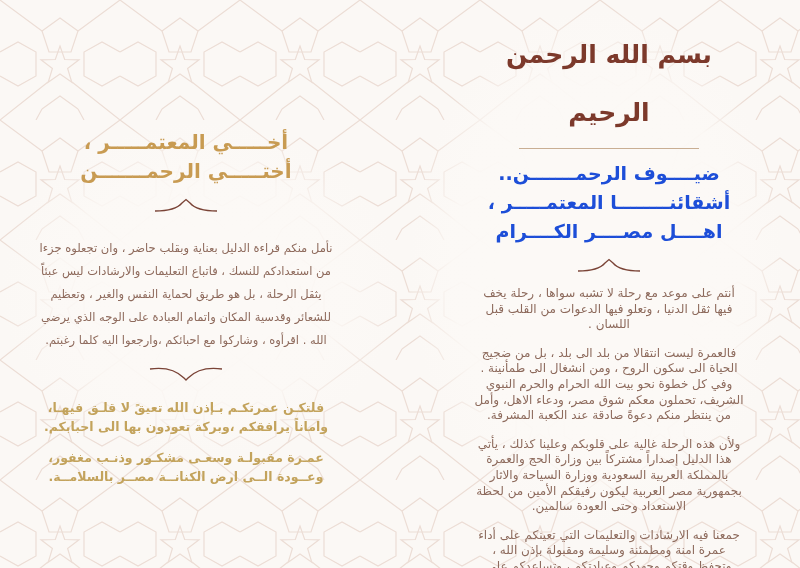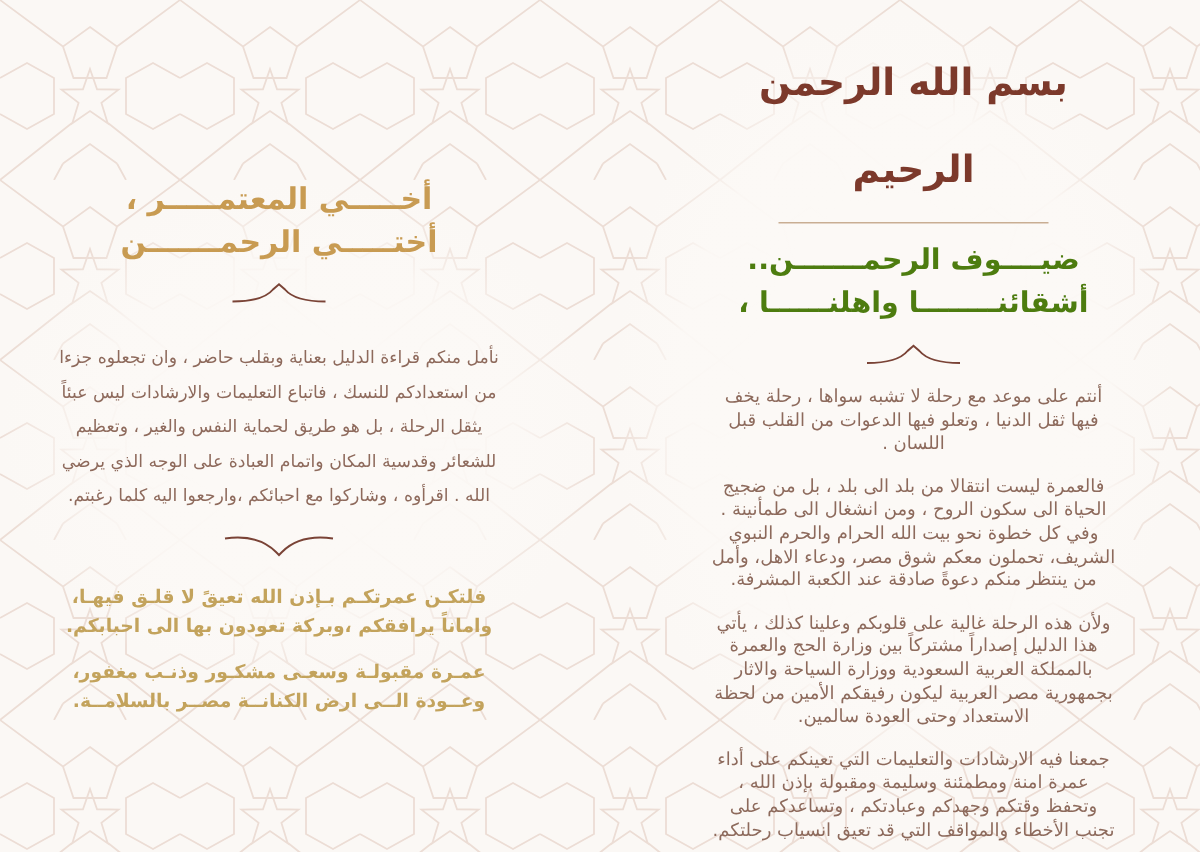--- a/index.html
+++ b/index.html
@@ -21,20 +21,21 @@
   .spread{position:absolute;inset:0;z-index:2;display:flex;}
   .page{width:400px;height:496px;box-sizing:border-box;}
 
   
   .page-left .content{
     padding:118px 64px 0 36px;text-align:center;direction:rtl;
   }
   .heading-gold{
     color:#c89b52;font-weight:bold;font-size:20px;line-height:29px;
     letter-spacing:0;
+    margin-top:10px;
   }
   .intro-par{
     margin-top:24px;color:#8e6a5c;font-size:11.5px;line-height:23px;
   }
   .gold-par{
     color:#c3a35c;font-weight:bold;font-size:12.5px;line-height:19px;
   }
   .gold-par.first{margin-top:16px;}
   .gold-par.second{margin-top:12px;}
 
@@ -42,21 +43,21 @@
   .page-right .content{
     padding:26px 56px 0 74px;text-align:center;direction:rtl;
   }
   .bismillah{
     color:#7c392b;font-weight:bold;font-size:25px;line-height:58px;
   }
   .divider-line{
     width:180px;height:1px;background:#c9ae93;margin:6px auto 10px auto;
   }
   .heading-bronze{
-    color:#4d7c0f;font-weight:bold;font-size:19px;line-height:29px;
+    color:#1d4ed8;font-weight:bold;font-size:19px;line-height:29px;
   }
   .body-par{
     color:#8d6a5c;font-size:12px;line-height:15.6px;margin-top:13px;
   }
   .ornament{display:block;margin:10px auto 0 auto;}
   .ornament.crest{margin-top:12px;margin-bottom:2px;}
   .ornament.book-left{margin-top:10px;}
 </style>
 </head>
 <body>
@@ -104,21 +105,22 @@
       <p class="gold-par second">عمـرة مقبولـة وسعـى مشكـور وذنـب مغفور، وعــودة الــى ارض الكنانــة مصــر بالسلامــة.</p>
     </div>
   </div>
 
   <div class="page page-right">
     <div class="content">
       <div class="bismillah">بسم الله الرحمن الرحيم</div>
       <div class="divider-line"></div>
       <div class="heading-bronze">
         <div>ضيــــوف الرحمـــــــن..</div>
-        <div>أشقائنــــــــا واهلنــــــا ،</div>
+        <div>أشقائنــــــــا المعتمـــــر ،</div>
+        <div>اهــــل مصــــر الكــــرام</div>
       </div>
       <svg class="ornament crest" width="64" height="15" viewBox="0 0 64 15" xmlns="http://www.w3.org/2000/svg">
         <path d="M1,13 C14,13 23,11 28,5 L32,1.5 L36,5 C41,11 50,13 63,13" fill="none" stroke="#7a4336" stroke-width="1.3"></path>
       </svg>
       <p class="body-par">أنتم على موعد مع رحلة لا تشبه سواها ، رحلة يخف فيها ثقل الدنيا ، وتعلو فيها الدعوات من القلب قبل اللسان .</p>
       <p class="body-par">فالعمرة ليست انتقالا من بلد الى بلد ، بل من ضجيج الحياة الى سكون الروح ، ومن انشغال الى طمأنينة . وفي كل خطوة نحو بيت الله الحرام والحرم النبوي الشريف، تحملون معكم شوق مصر، ودعاء الاهل، وأمل من ينتظر منكم دعوةً صادقة عند الكعبة المشرفة.</p>
       <p class="body-par">ولأن هذه الرحلة غالية على قلوبكم وعلينا كذلك ، يأتي هذا الدليل إصداراً مشتركاً بين وزارة الحج والعمرة بالمملكة العربية السعودية ووزارة السياحة والاثار بجمهورية مصر العربية ليكون رفيقكم الأمين من لحظة الاستعداد وحتى العودة سالمين.</p>
       <p class="body-par">جمعنا فيه الارشادات والتعليمات التي تعينكم على أداء عمرة امنة ومطمئنة وسليمة ومقبولة بإذن الله ، وتحفظ وقتكم وجهدكم وعبادتكم ، وتساعدكم على تجنب الأخطاء والمواقف التي قد تعيق انسياب رحلتكم.</p>
 
     </div>

